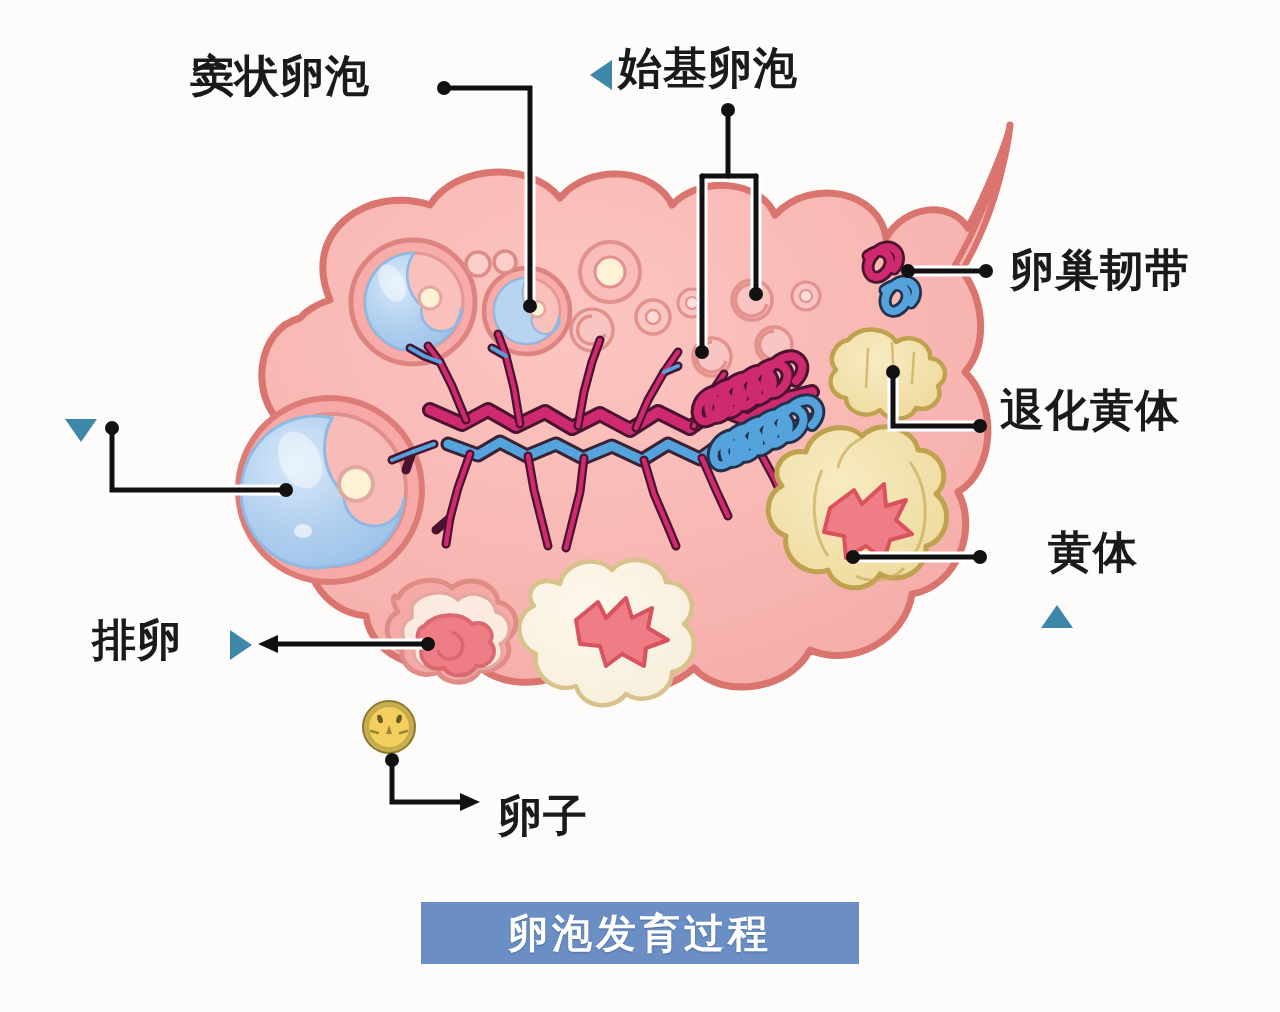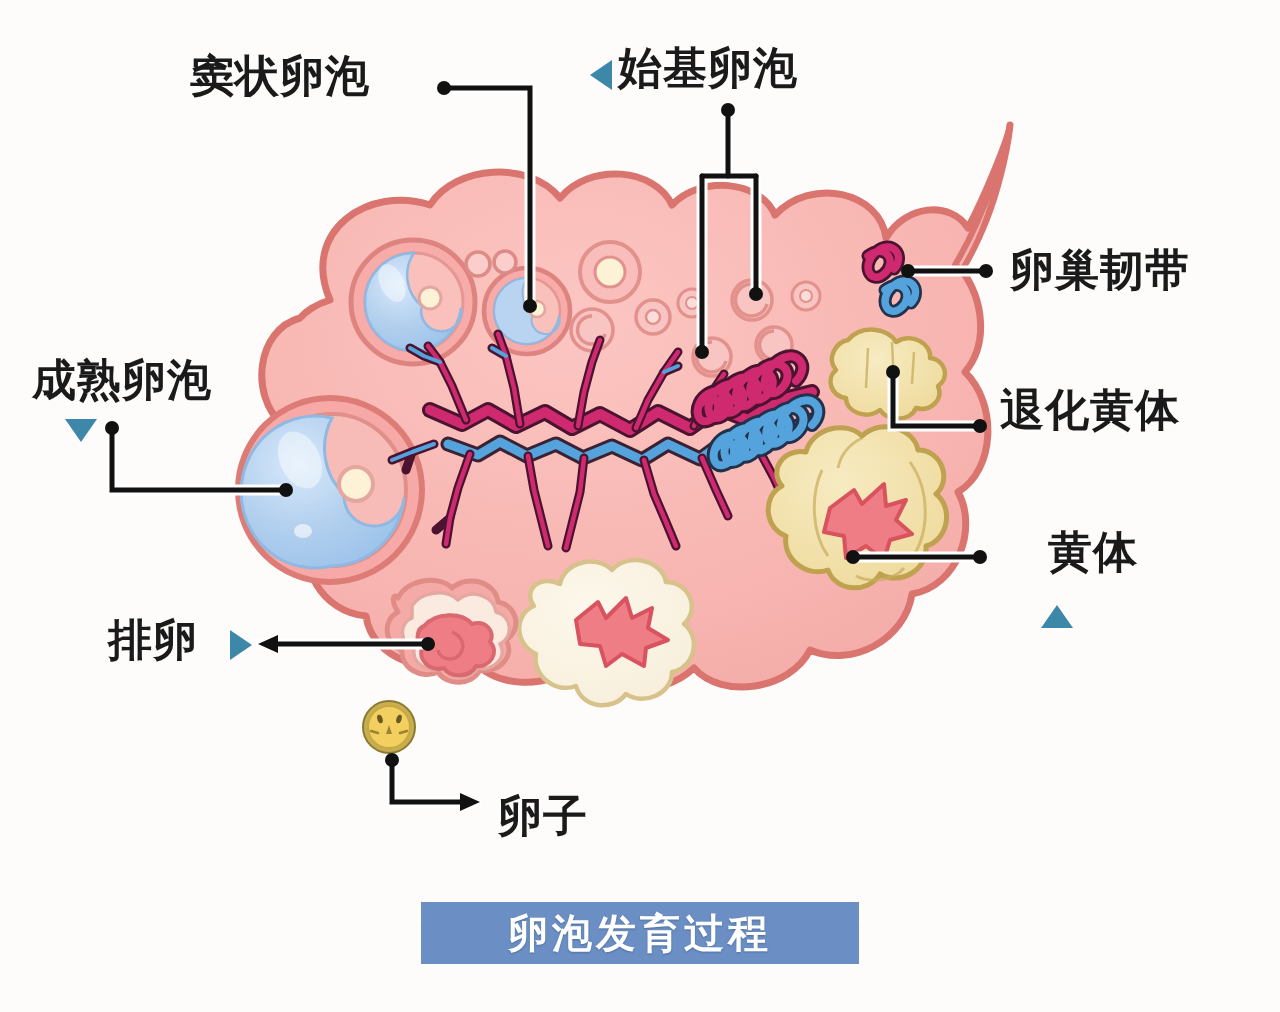--- a/index.html
+++ b/index.html
@@ -460,24 +460,23 @@
   <div class="tri tri-left" style="left:590px; top:60px;"></div>
   <div class="label" style="left:1010px; top:248px;">卵巢韧带</div>
 
   <div class="label" style="left:618px; top:46px;">始基卵泡</div>
 
   <div class="label" style="left:1000px; top:388px;">退化黄体</div>
 
   <div class="label" style="left:1048px; top:530px;">黄体</div>
   <div class="tri tri-up" style="left:1041px; top:605px;"></div>
 
-  <div class="label" style="left:32px; top:358px;">成熟卵泡</div>
   <div class="tri tri-down" style="left:65px; top:419px;"></div>
 
-  <div class="label" style="left:108px; top:618px;">排卵</div>
+  <div class="label" style="left:92px; top:618px;">排卵</div>
   <div class="tri tri-right" style="left:230px; top:630px;"></div>
 
   <div class="label" style="left:498px; top:782px;margin-top:12px;">卵子</div>
 
   <div id="banner">
     <svg viewBox="0 0 438 62" width="438" height="62">
       <path d="M 0 0 L 438 0 L 438 62 L 0 62 L 0 44
                C 12 40, 12 22, 0 18 Z" fill="#6b8fc4"></path>
       <path d="M 438 0 L 438 62 L 438 44 C 426 40, 426 22, 438 18 Z" fill="#ffffff"></path>
       <path d="M 0 0 L 438 0 C 426 4, 426 20, 438 18 L 438 44

